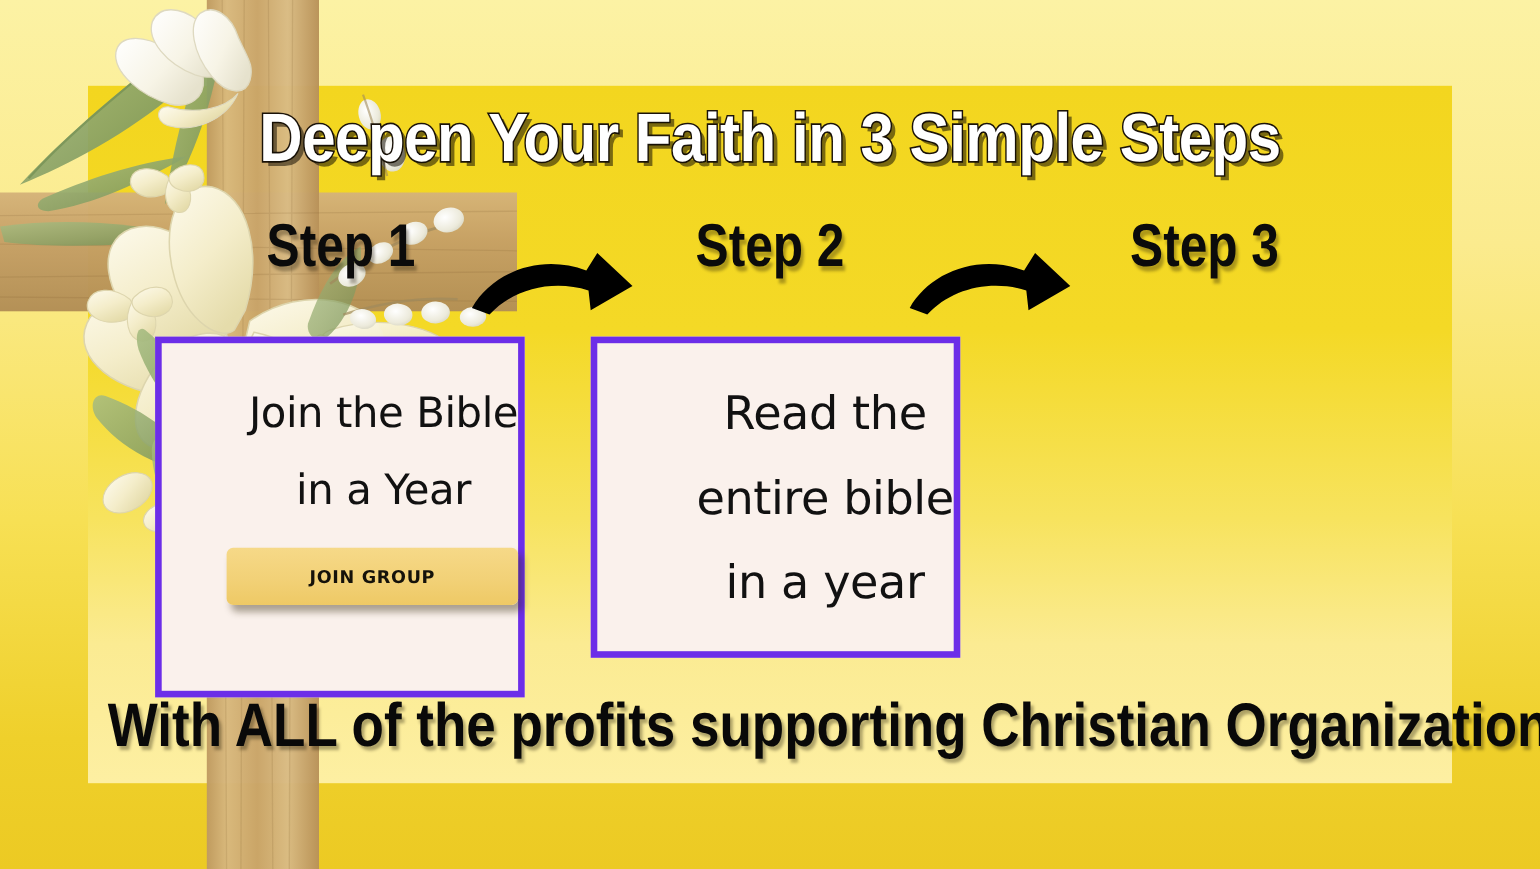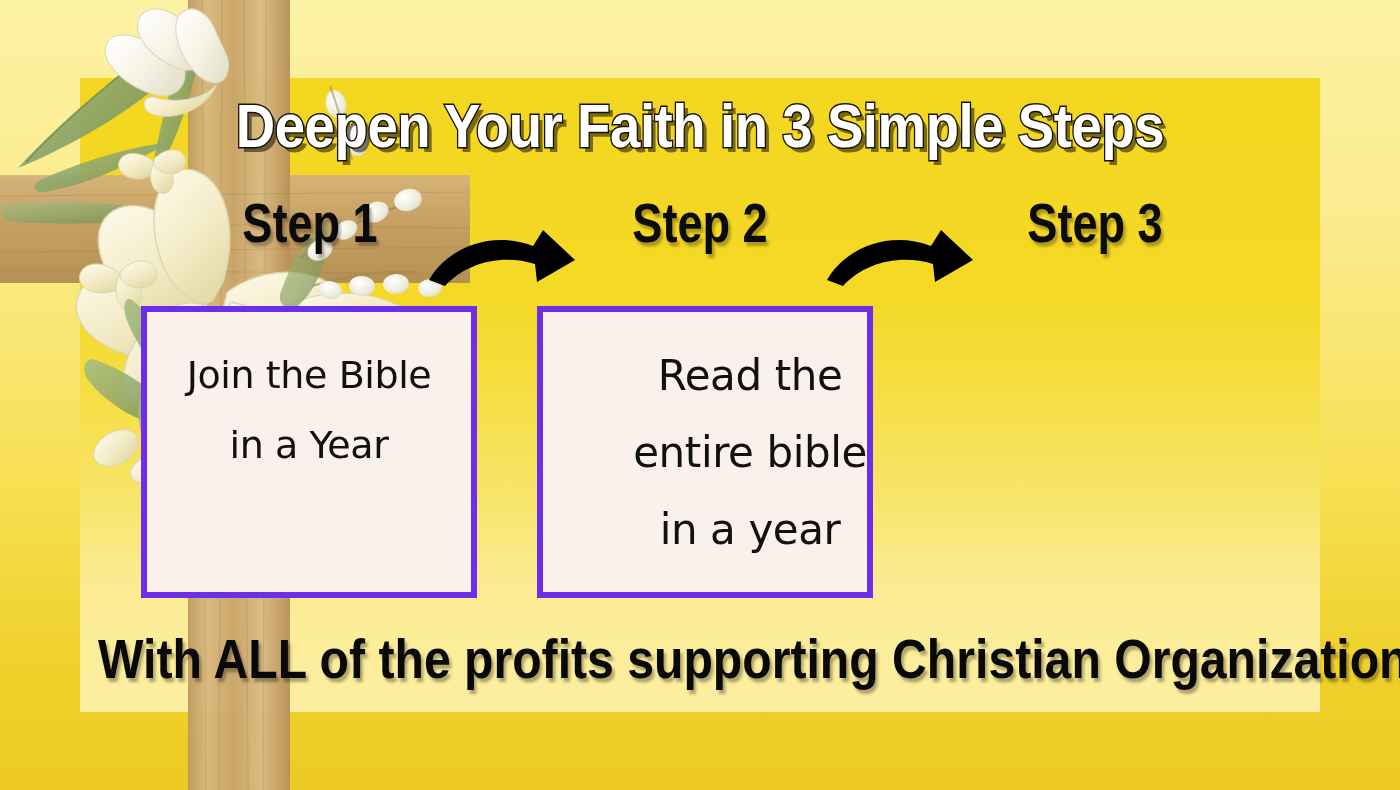--- a/index.html
+++ b/index.html
@@ -85,21 +85,21 @@
   
   .card {
     position: absolute;
     box-sizing: border-box;
     background: #faf1ec;
     border: 6px solid #6c2ee8;
     display: flex;
     flex-direction: column;
     align-items: center;
   }
-  #card-1 { left: 141px;  top: 306px; width: 336px; height: 292px; justify-content: flex-start; }
+  #card-1 { left: 141px;  top: 306px; width: 336px; height: 328px; justify-content: flex-start; align-items: flex-end; }
   #card-2 { left: 537px;  top: 306px; width: 336px; height: 292px; justify-content: center; align-items: flex-end; }
   #card-3 { left: 929px;  top: 303px; width: 336px; height: 296px; justify-content: center; }
 
   .card-text {
     font-family: "DejaVu Sans", sans-serif;
     color: #111111;
     text-align: center;
     letter-spacing: -0.4px;
     white-space: pre-line;
   }
@@ -288,20 +288,21 @@
   <svg id="arrow-1" class="arrow" viewBox="0 0 180 72" xmlns="http://www.w3.org/2000/svg">
     <path d="M4 56 C22 24 66 6 108 22 L118 6 L150 36 L112 58 L110 40 C78 30 42 38 20 62 Z" fill="#000000"></path>
   </svg>
   <svg id="arrow-2" class="arrow" viewBox="0 0 180 72" xmlns="http://www.w3.org/2000/svg">
     <path d="M4 56 C22 24 66 6 108 22 L118 6 L150 36 L112 58 L110 40 C78 30 42 38 20 62 Z" fill="#000000"></path>
   </svg>
 
   <div id="card-1" class="card">
     <div class="card-text">Join the Bible
 in a Year</div>
+    <div id="join-group-button">JOIN GROUP</div>
   </div>
 
   <div id="card-2" class="card">
     <div class="card-text">Read the
 entire bible
 in a year</div>
   </div>
 
 
   <div id="footer-tagline">With ALL of the profits supporting Christian Organizations</div>

